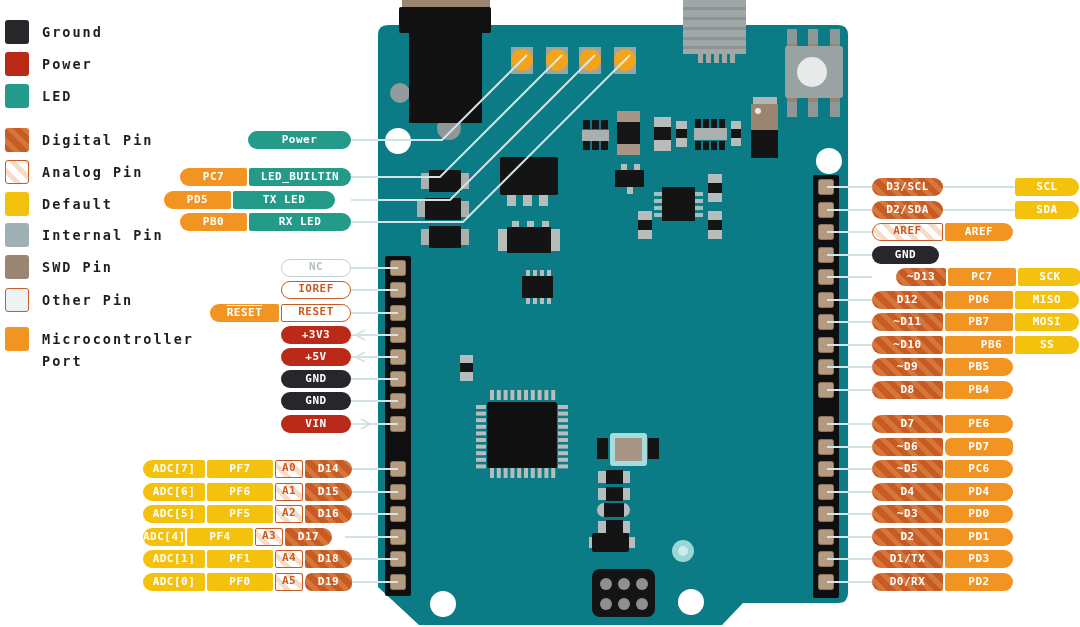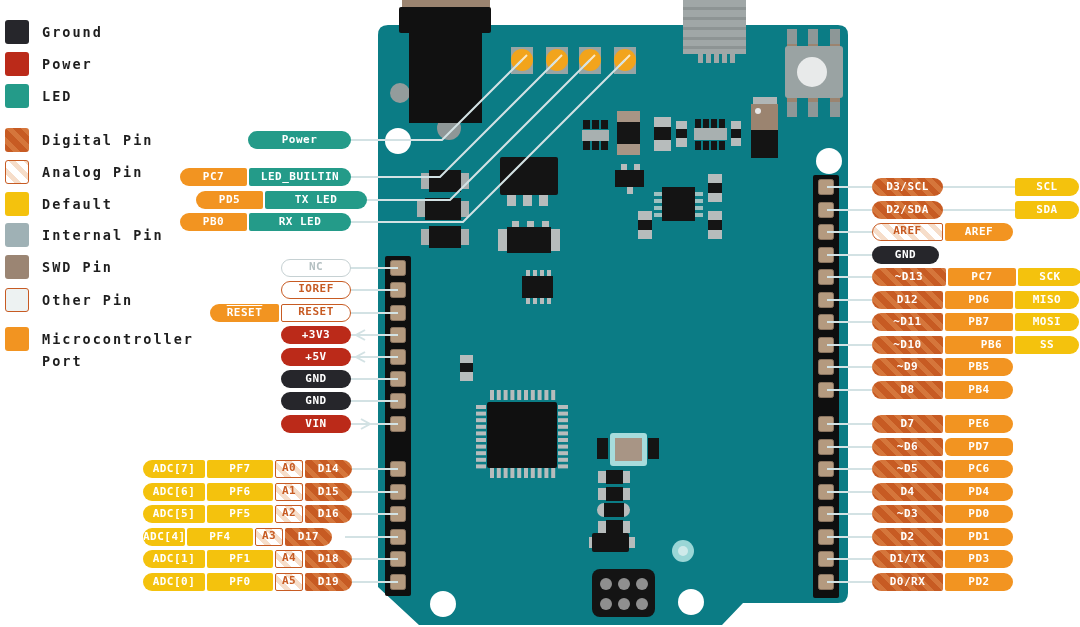--- a/index.html
+++ b/index.html
@@ -362,21 +362,21 @@
       </div>
     </div>
   <div id="rows">
       <div class="row" style="left: 248px; top: 131px;">
         <span class="pill s-led r-lr" style="width: 103px;">Power</span>
       </div>
       <div class="row" style="left: 180px; top: 168px;">
         <span class="pill s-port r-l" style="width: 67px;">PC7</span>
         <span class="pill s-led r-r" style="width: 102px;">LED_BUILTIN</span>
       </div>
-      <div class="row" style="left: 196px; top: 191px; align-items: center;">
+      <div class="row" style="left: 164px; top: 191px; align-items: center;">
         <span class="pill s-port r-l" style="width: 67px;">PD5</span>
         <span class="pill s-led r-r" style="width: 102px;">TX LED</span>
       </div>
       <div class="row" style="left: 180px; top: 213px;">
         <span class="pill s-port r-l" style="width: 67px;">PB0</span>
         <span class="pill s-led r-r" style="width: 102px;">RX LED</span>
       </div>
       <div class="row" style="left: 281px; top: 259px;">
         <span class="pill s-nc r-lr" style="width: 70px;">NC</span>
       </div>
@@ -429,21 +429,21 @@
       <div class="row" style="left: 143px; top: 550px; align-items: flex-end;">
         <span class="pill s-default r-l" style="width: 62px;">ADC[1]</span>
         <span class="pill s-default r-m" style="width: 66px;">PF1</span>
         <span class="pill s-analog r-m" style="width: 28px;">A4</span>
         <span class="pill s-digital r-r" style="width: 47px;">D18</span>
       </div>
       <div class="row" style="left: 143px; top: 573px;">
         <span class="pill s-default r-l" style="width: 62px;">ADC[0]</span>
         <span class="pill s-default r-m" style="width: 66px;">PF0</span>
         <span class="pill s-analog r-m" style="width: 28px;">A5</span>
-        <span class="pill s-digital r-r" style="width: 47px;">D19</span>
+        <span class="pill s-digital r-r" style="width: 47px; border-radius: 7px;">D19</span>
       </div>
       <div class="row" style="left: 872px; top: 178px;">
         <span class="pill s-digital r-lr" style="width: 71px;">D3/SCL</span>
       </div>
       <div class="row" style="left: 1015px; top: 178px;">
         <span class="pill s-default r-r2" style="width: 64px;">SCL</span>
       </div>
       <div class="row" style="left: 872px; top: 201px;">
         <span class="pill s-digital r-lr" style="width: 71px;">D2/SDA</span>
       </div>
@@ -451,21 +451,21 @@
         <span class="pill s-default r-r2" style="width: 64px;">SDA</span>
       </div>
       <div class="row" style="left: 872px; top: 223px;">
         <span class="pill s-analog r-l" style="width: 71px;">AREF</span>
         <span class="pill s-port r-r" style="width: 68px;">AREF</span>
       </div>
       <div class="row" style="left: 872px; top: 246px;">
         <span class="pill s-ground r-lr" style="width: 67px;">GND</span>
       </div>
       <div class="row" style="left: 872px; top: 268px;">
-        <span class="pill s-digital r-l" style="width: 74px;">~D13</span>
+        <span class="pill s-digital r-l" style="width: 50px; margin-left: 24px;">~D13</span>
         <span class="pill s-port r-m" style="width: 68px;">PC7</span>
         <span class="pill s-default r-r" style="width: 64px;">SCK</span>
       </div>
       <div class="row" style="left: 872px; top: 291px;">
         <span class="pill s-digital r-l" style="width: 71px;">D12</span>
         <span class="pill s-port r-m" style="width: 68px;">PD6</span>
         <span class="pill s-default r-r" style="width: 64px;">MISO</span>
       </div>
       <div class="row" style="left: 872px; top: 313px;">
         <span class="pill s-digital r-l" style="width: 71px;">~D11</span>

